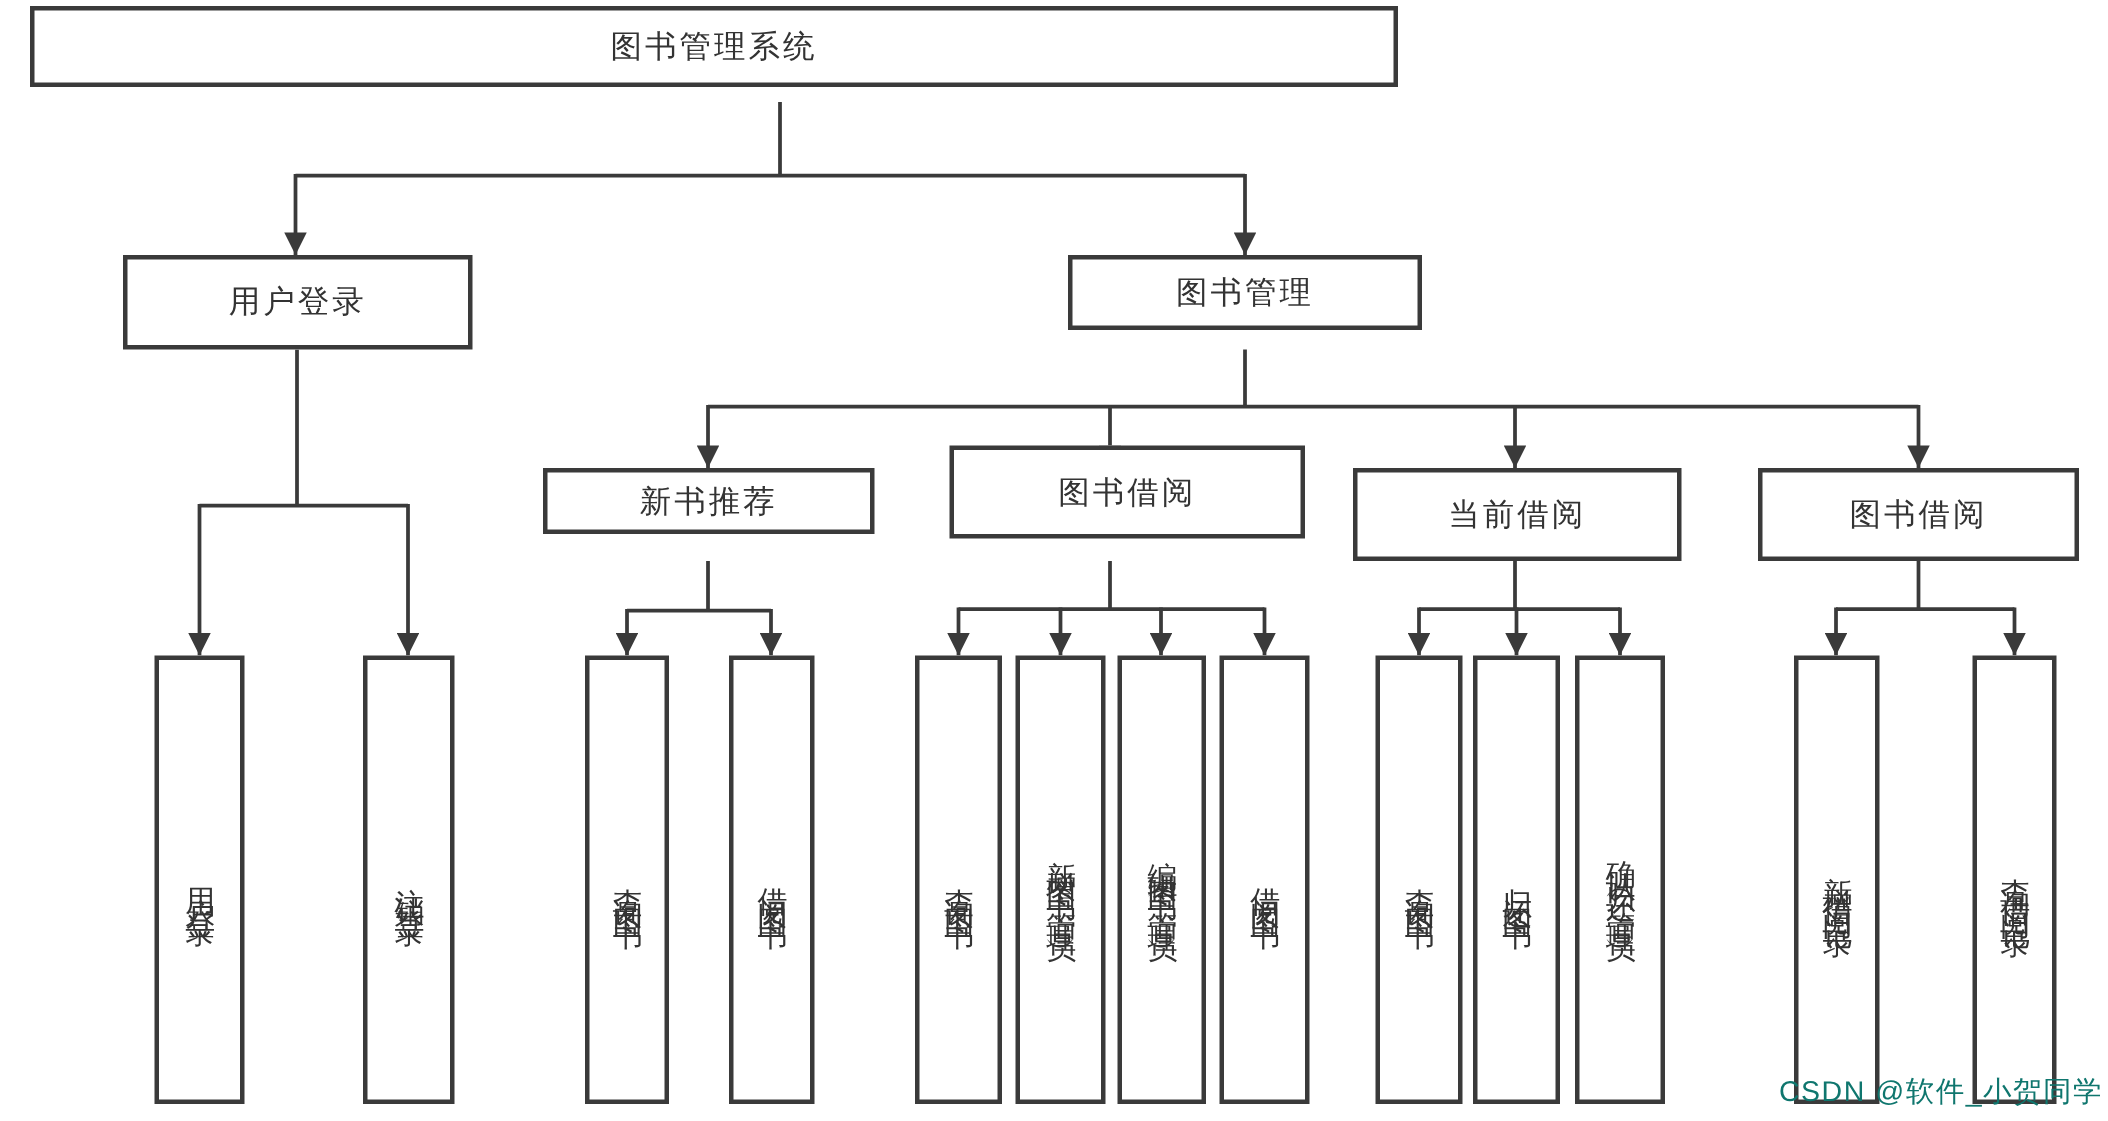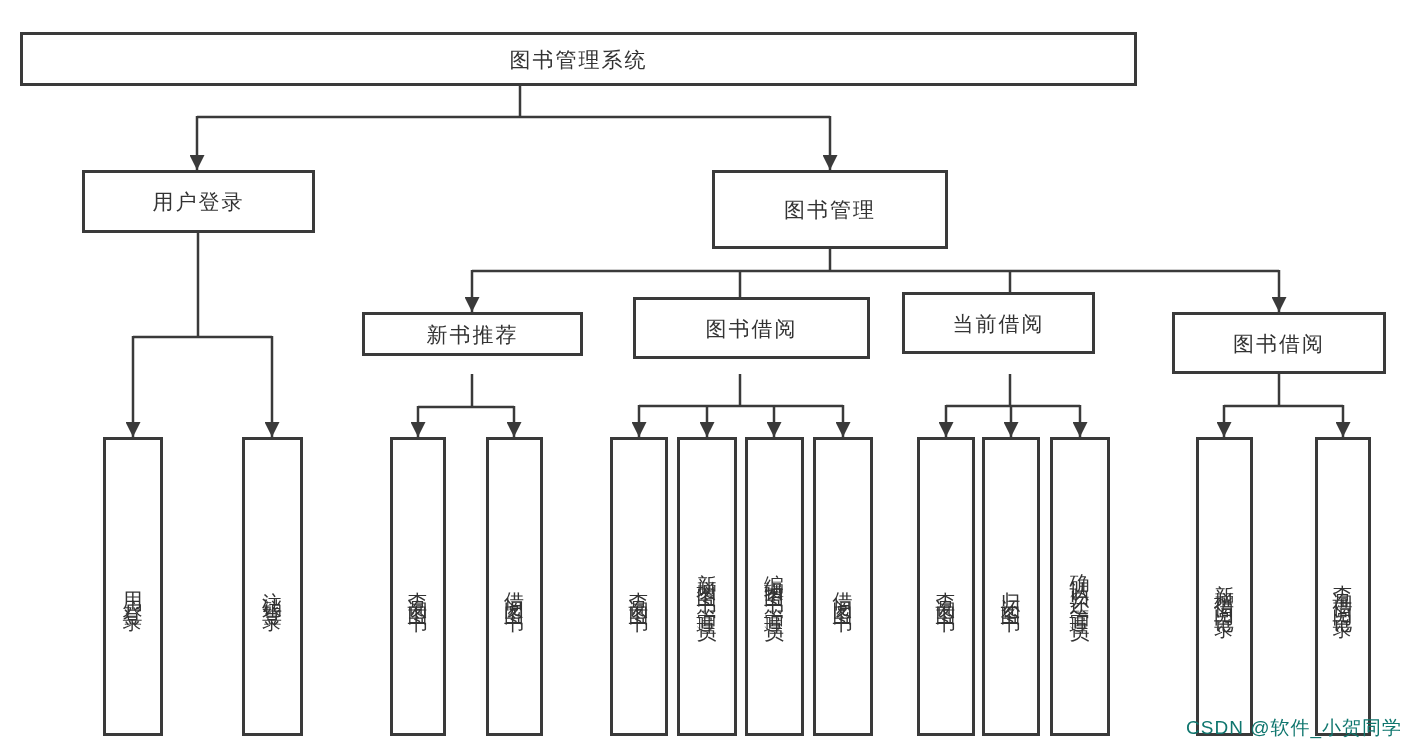--- a/index.html
+++ b/index.html
@@ -88,28 +88,28 @@
       <path d="M1011 405 V437" marker-end="url(#arrow)"></path>
       <path d="M1080 405 V437" marker-end="url(#arrow)"></path>
 
       <path d="M1279 374 V406"></path>
       <path d="M1224 406 H1343"></path>
       <path d="M1224 405 V437" marker-end="url(#arrow)"></path>
       <path d="M1343 405 V437" marker-end="url(#arrow)"></path>
     </g>
   </svg>
 
-  <div class="node h" style="left:20px;top:32px;width:1117px;height:54px">图书管理系统</div>
+  <div class="node h" style="left:20px;top:4px;width:912px;height:54px">图书管理系统</div>
 
   <div class="node h" style="left:82px;top:170px;width:233px;height:63px">用户登录</div>
-  <div class="node h" style="left:712px;top:170px;width:236px;height:79px">图书管理</div>
+  <div class="node h" style="left:712px;top:170px;width:236px;height:50px">图书管理</div>
 
   <div class="node h" style="left:362px;top:312px;width:221px;height:44px">新书推荐</div>
   <div class="node h" style="left:633px;top:297px;width:237px;height:62px">图书借阅</div>
-  <div class="node h" style="left:902px;top:292px;width:193px;height:62px">当前借阅</div>
+  <div class="node h" style="left:902px;top:312px;width:219px;height:62px">当前借阅</div>
   <div class="node h" style="left:1172px;top:312px;width:214px;height:62px">图书借阅</div>
 
   <div class="node v" style="left:103px;top:437px;width:60px;height:299px">用户登录</div>
   <div class="node v" style="left:242px;top:437px;width:61px;height:299px">注销登录</div>
 
   <div class="node v" style="left:390px;top:437px;width:56px;height:299px">查询图书</div>
   <div class="node v" style="left:486px;top:437px;width:57px;height:299px">借阅图书</div>
 
   <div class="node v" style="left:610px;top:437px;width:58px;height:299px">查询图书</div>
   <div class="node v" style="left:677px;top:437px;width:60px;height:299px">新增图书（管理员）</div>

